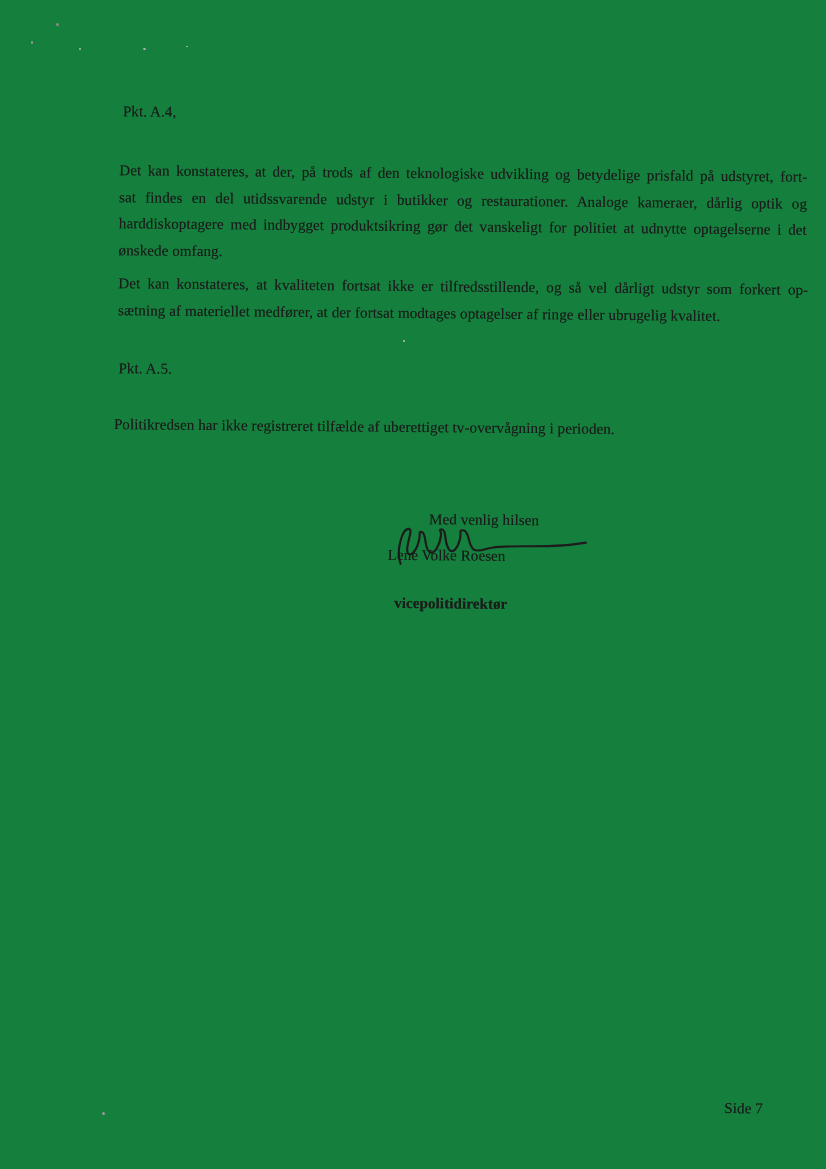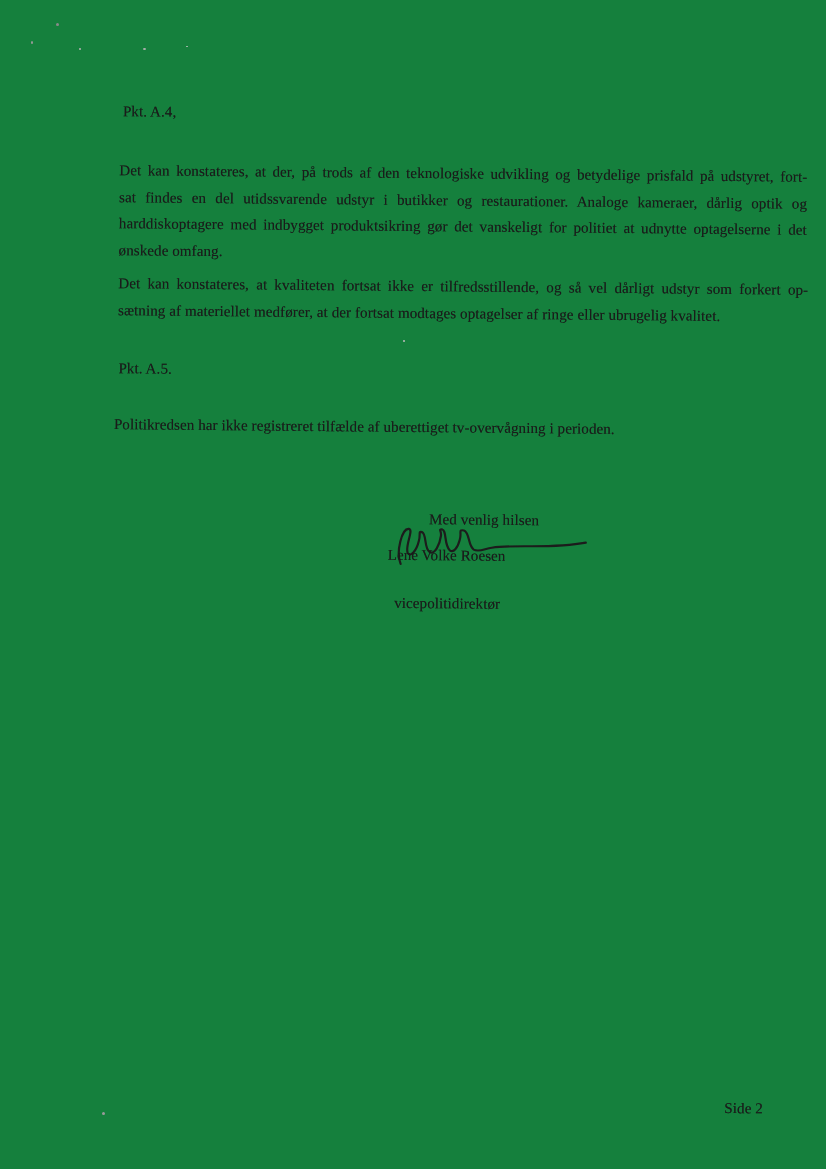--- a/index.html
+++ b/index.html
@@ -85,18 +85,18 @@
     <div class="txt" style="left:118px; top:410px;">Politikredsen har ikke registreret tilfælde af uberettiget tv-overvågning i perioden.</div>
 
     <div class="txt" style="left:398px; top:502px;margin-left:36px;">Med venlig hilsen</div>
 
     <svg class="sig-svg" viewBox="0 0 196 50" aria-hidden="true">
       <path d="M8,44 C3,32 9,8 16,9 C21,10 12,26 15,33 C18,38 24,30 26,21 C28,14 25,11 29,12 C34,14 31,28 37,32 C42,35 47,24 48,16 C49,11 45,9 49,9 C54,10 51,24 57,30 C61,33 65,27 67,19 C69,12 65,9 71,10 C77,12 75,25 81,29 C86,32 92,28 99,27 C125,23 158,28 193,21" fill="none" stroke="#1c1c1c" stroke-width="2.2" stroke-linecap="round" stroke-linejoin="round"></path>
     </svg>
 
     <div class="txt" style="left:393px; top:538px;">Lene Volke Roesen</div>
 
-    <div class="txt" style="left:400px; top:586px;">vicepolitidirektør</div>
+    <div class="txt" style="left:400px; top:586px;font-weight:bold;">vicepolitidirektør</div>
 
-    <div class="txt" style="left:735px; top:1088px;">Side 2</div>
+    <div class="txt" style="left:735px; top:1088px;">Side 7</div>
 
   </div>
 </div>
 
 </body></html>

